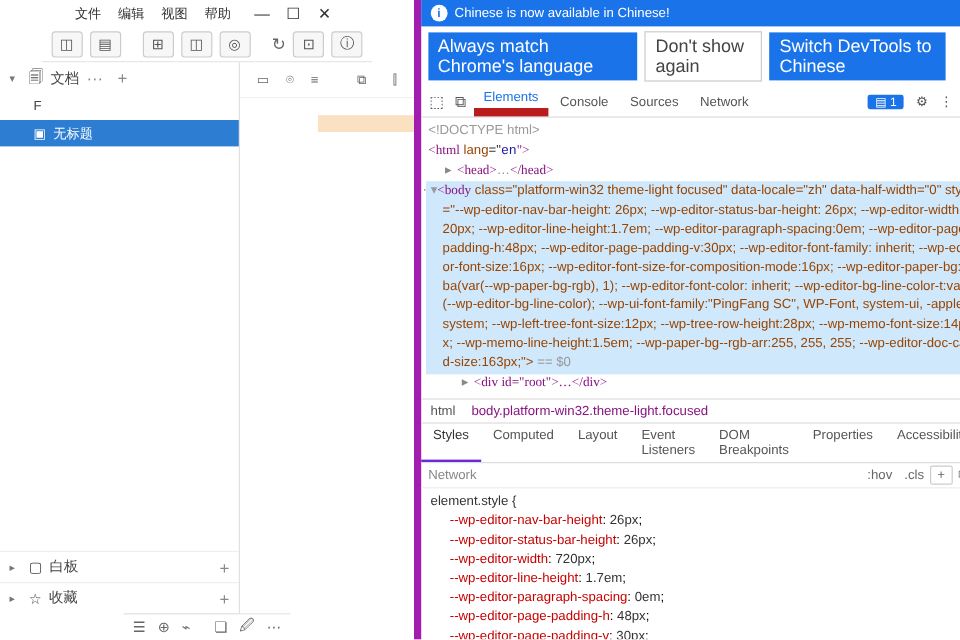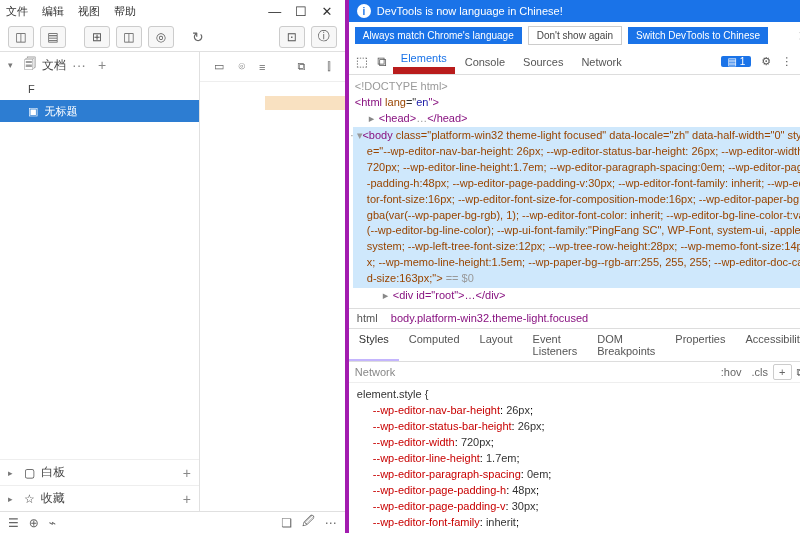--- a/index.html
+++ b/index.html
@@ -1,17 +1,17 @@
 <!DOCTYPE html>
 <html><head>
 <meta charset="utf-8">
 <style>
 * { margin: 0; padding: 0; box-sizing: border-box; font-family: "Microsoft YaHei", "PingFang SC", sans-serif; }
 body { width: 800px; height: 533px; display: flex; font-size: 11px; overflow: hidden; background: #fff; }
-.left-pane { width: 385px; display: flex; flex-direction: column; border-right: 4px solid #a21caf; }
+.left-pane { width: 385px; display: flex; flex-direction: column; border-right: 6px solid #a21caf; align-items: center; }
 .menubar { height: 22px; display: flex; align-items: center; padding: 0 6px; gap: 14px; color: #333; }
 .menubar .mi { cursor: pointer; }
 .winctrl { margin-left: auto; display: flex; gap: 2px; }
 .winctrl span { width: 24px; height: 18px; display: flex; align-items: center; justify-content: center; font-size: 13px; }
 .toolbar { height: 30px; display: flex; align-items: center; padding: 4px 8px; gap: 6px; border-bottom: 1px solid #e0e0e0; }
 .tb-btn { width: 26px; height: 22px; border: 1px solid #ccc; border-radius: 3px; display: flex; align-items: center; justify-content: center; font-size: 12px; color: #555; background: #f7f7f7; }
 .tb-right { margin-left: auto; display: flex; gap: 6px; }
 .main-split { flex: 1; display: flex; min-height: 0; }
 .sidebar { width: 200px; border-right: 1px solid #e0e0e0; display: flex; flex-direction: column; background: #fff; }
 .sb-section { display: flex; flex-direction: column; }
@@ -26,45 +26,45 @@
 .doc-toolbar { height: 30px; display: flex; align-items: center; gap: 14px; padding: 0 14px; color: #666; border-bottom: 1px solid #eee; }
 .doc-body { flex: 1; position: relative; background: #fff; }
 .doc-strip { position: absolute; top: 14px; right: 0; width: 80px; height: 14px; background: #f9e1c1; }
 .statusbar { height: 22px; border-top: 1px solid #e0e0e0; display: flex; align-items: center; padding: 0 8px; gap: 10px; color: #666; font-size: 12px; }
 .statusbar .sp { flex: 1; }
 
 .right-pane { flex: 1; display: flex; flex-direction: column; font-size: 11px; }
 .banner { background: #1a73e8; color: #fff; display: flex; align-items: center; padding: 4px 8px; gap: 6px; height: 22px; }
 .banner .info { width: 14px; height: 14px; border-radius: 50%; background: #fff; color: #1a73e8; display: flex; align-items: center; justify-content: center; font-weight: bold; font-size: 10px; }
 .banner-row2 { display: flex; gap: 6px; padding: 4px 6px; align-items: center; }
-.bbtn { background: #1a73e8; color: #fff; padding: 3px 8px; border-radius: 0; font-size: 10px; }
+.bbtn { background: #1a73e8; color: #fff; padding: 3px 8px; border-radius: 0; font-size: 15px; }
 .bbtn.out { background: #fff; color: #444; border: 1px solid #ccc; }
 
 .dt-tabs { display: flex; align-items: center; border-bottom: 1px solid #ddd; height: 26px; padding: 0 4px; gap: 2px; font-size: 11px; color: #555; }
 .dt-tabs .ic { width: 18px; display: flex; justify-content: center; font-size: 13px; }
 .dt-tabs .tab { padding: 0 8px; height: 100%; display: flex; align-items: center; }
 .dt-tabs .tab.act { color: #1a73e8; border-bottom: 7px solid #b91c1c; }
 .dt-tabs .rt { margin-left: auto; display: flex; align-items: center; gap: 10px; }
 .badge { background: #1a73e8; color: #fff; padding: 0 6px; border-radius: 2px; display: flex; align-items: center; gap: 3px; font-size: 10px; }
 
 .dom { padding: 4px 6px; font-family: Menlo, Consolas, monospace; font-size: 11px; line-height: 1.45; color: #333; overflow: hidden; }
 .dom .gy { color: #999; }
-.dom .tg { color: #881280; }
+.dom .tg { color: #881280; font-family: Liberation Serif, serif; }
 .dom .at { color: #994500; }
-.dom .vl { color: #1a1aa6; }
+.dom .vl { color: #1a1aa6; font-family: Liberation Mono, monospace; }
 .dom .sel { background: #cfe8fc; display: block; padding: 1px 2px; margin: 0 -2px; }
 .dom .ind { padding-left: 14px; display: block; }
 .dom .tri { color: #888; display: inline-block; width: 10px; }
 
 .crumb { border-top: 1px solid #ddd; border-bottom: 1px solid #ddd; padding: 3px 8px; font-family: monospace; font-size: 11px; color: #555; }
 .crumb .bc { color: #881280; text-align: right; }
 
 .sub-tabs { display: flex; border-bottom: 1px solid #ddd; font-size: 11px; color: #555; }
 .sub-tabs .st { padding: 4px 10px; }
-.sub-tabs .st.act { border-bottom: 2px solid #c4b5fd; color: #333; }
+.sub-tabs .st.act { border-bottom: 2px solid #6d28d9; color: #333; }
 
 .filter-row { display: flex; align-items: center; border-bottom: 1px solid #eee; padding: 2px 6px; font-size: 11px; color: #888; }
 .filter-row .fin { flex: 1; }
 .filter-row .tag { padding: 1px 5px; color: #666; }
 
 .styles { padding: 4px 8px; font-family: Menlo, Consolas, monospace; font-size: 11px; line-height: 1.45; overflow: hidden; flex: 1; }
 .styles .rule { color: #333; }
 .styles .prop { color: #c80000; padding-left: 16px; }
 .styles .pv { color: #333; }
 </style>
@@ -148,21 +148,21 @@
     <span class="sp"></span>
     <span>❏</span>
     <span>🖉</span>
     <span>⋯</span>
   </div>
 </div>
 
 <div class="right-pane">
   <div class="banner">
     <span class="info">i</span>
-    <span>DevTools is now language in Chinese!</span>
+    <span>Chinese is now available in Chinese!</span>
     <span style="flex:1"></span>
   </div>
   <div class="banner-row2">
     <span class="bbtn">Always match Chrome's language</span>
     <span class="bbtn out">Don't show again</span>
     <span class="bbtn">Switch DevTools to Chinese</span>
     <span style="flex:1"></span>
     <span style="color:#666;font-size:14px">✕</span>
   </div>
   <div class="dt-tabs">

